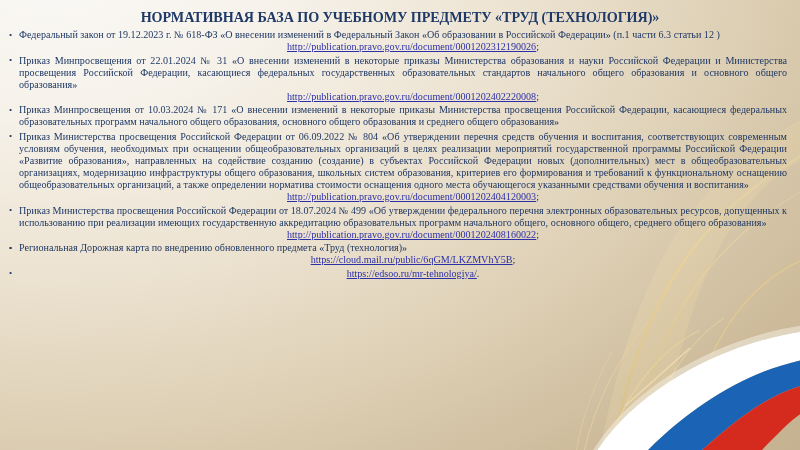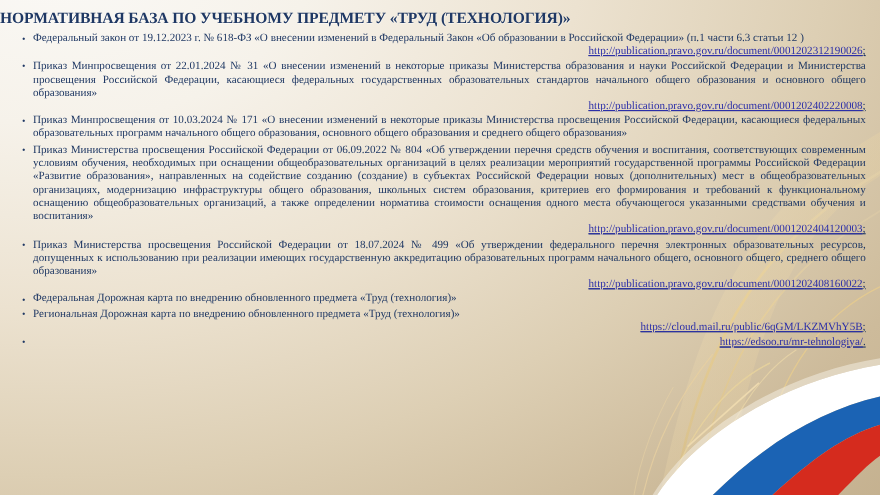--- a/index.html
+++ b/index.html
@@ -38,32 +38,33 @@
   
   .content {
     position: relative;
     z-index: 5;
     padding: 0;
   }
 
   .slide-title {
     margin: 0;
     padding: 9px 0 3px 0;
+    text-align: center;
     color: #1f3864;
     font-family: "Liberation Serif", "DejaVu Serif", serif;
     font-weight: bold;
     font-size: 14.2px;
     letter-spacing: -0.1px;
     text-shadow: 0.4px 0.4px 0 rgba(255,255,255,0.55);
   }
 
   .bullet-list {
     list-style: none;
     margin: 0;
-    padding: 0 13px 0 18px;
+    padding: 0 13px 0 7px;
   }
 
   .bullet-item {
     position: relative;
     margin: 0 0 0.5px 0;
     padding: 0 0 0 12px;
     color: #1f3864;
     font-size: 10.1px;
     line-height: 12.05px;
     text-align: justify;
@@ -85,23 +86,22 @@
     display: block;
     text-align: justify;
   }
   .bullet-item > .para.last-line {
     text-align: left;
   }
 
   .link-line {
     display: block;
     padding-left: 20px;
-    text-align: right;
+    text-align: center;
     margin-top: 0px;
-    text-decoration: underline;
   }
 
   .link {
     color: #2c2fa8;
     text-decoration: underline;
     font-size: 10.1px;
     font-family: "Liberation Serif", "DejaVu Serif", serif;
     cursor: pointer;
   }
 
@@ -192,21 +192,20 @@
       </li>
 
       <li class="bullet-item gap-sm">
         <span class="para">Приказ Министерства просвещения Российской Федерации от 18.07.2024 № 499 «Об утверждении федерального перечня электронных образовательных ресурсов, допущенных к использованию при реализации имеющих государственную аккредитацию образовательных программ начального общего, основного общего, среднего общего образования»</span>
         <span class="link-line">
           <a class="link" href="#">http://publication.pravo.gov.ru/document/0001202408160022</a><span class="link-tail">;</span>
         </span>
       </li>
 
       <li class="bullet-item gap-sm">
-        <span class="para last-line">Федеральная Дорожная  карта по внедрению обновленного предмета «Труд (технология)»</span>
       </li>
 
       <li class="bullet-item gap-sm">
         <span class="para last-line">Региональная Дорожная  карта по внедрению обновленного предмета «Труд (технология)»</span>
         <span class="link-line">
           <a class="link" href="#">https://cloud.mail.ru/public/6qGM/LKZMVhY5B</a><span class="link-tail">;</span>
         </span>
       </li>
 
       <li class="bullet-item">

